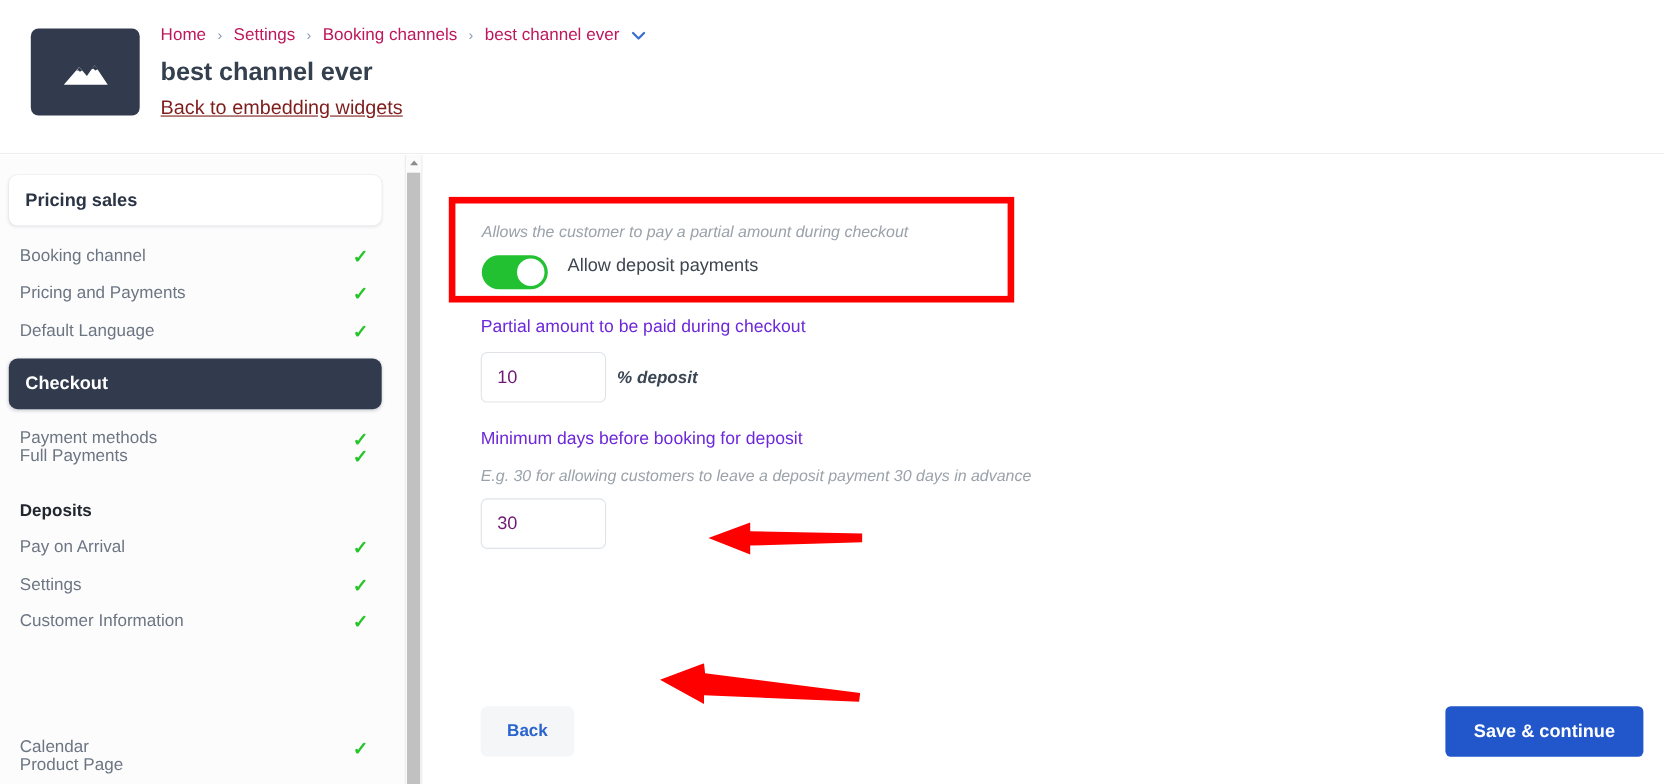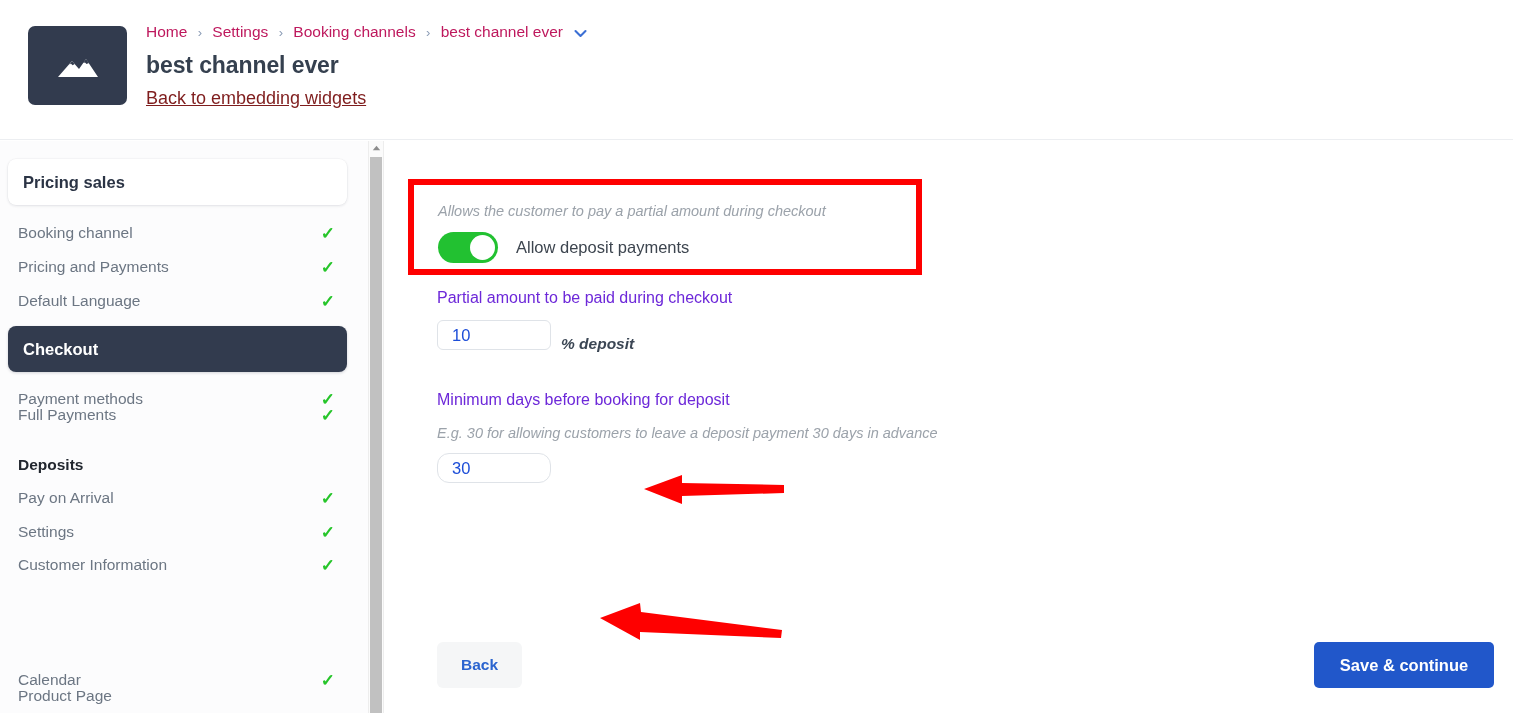--- a/index.html
+++ b/index.html
@@ -181,21 +181,20 @@
   .redbox .hint-italic {
     position: absolute;
     left: 24px; top: 18px;
     white-space: nowrap;
   }
 
   .toggle-row {
     position: absolute;
     left: 24px; top: 47px;
     display: flex;
-    align-items: center;
   }
   .toggle {
     width: 60px; height: 31px;
     border-radius: 17px;
     background: #22c131;
     position: relative;
     flex: 0 0 auto;
   }
   .toggle .knob {
     position: absolute;
@@ -213,27 +212,27 @@
 
   .field-title {
     position: absolute;
     font-size: 16px;
     font-weight: normal;
     color: #6d28d9;
     white-space: nowrap;
   }
   .text-input {
     position: absolute;
-    width: 114px; height: 30px;
+    width: 114px; height: 46px;
     border: 1px solid #dfe3e8;
     border-radius: 6px;
     background: #ffffff;
     font-family: "Liberation Sans", sans-serif;
     font-size: 16.5px;
-    color: #1d4ed8;
+    color: #701a75;
     padding: 0 14px;
     outline: none;
   }
   .suffix-italic {
     position: absolute;
     font-size: 15.5px;
     font-style: italic;
     font-weight: bold;
     color: #3b4654;
     white-space: nowrap;
@@ -396,21 +395,21 @@
     <div class="field-title" style="left:51px; top:148px;">Partial amount to be paid during checkout</div>
     <input class="text-input" style="left: 51px; top: 179px;" type="text" value="10">
     <div class="suffix-italic" style="left:175px; top:194px;">% deposit</div>
 
     <svg class="arrow-svg" style="left:258px; top:332px; width:140px; height:34px;" viewBox="0 0 140 34">
       <polygon points="0,16 38,2 38,10 140,12 140,20 38,23 38,31" fill="#fe0000"></polygon>
     </svg>
 
     <div class="field-title" style="left:51px; top:250px;">Minimum days before booking for deposit</div>
     <div class="hint-italic" style="position:absolute; left:51px; top:284px; white-space:nowrap;">E.g. 30 for allowing customers to leave a deposit payment 30 days in advance</div>
-    <input class="text-input" style="left: 51px; top: 312px; border-radius: 12px;" type="text" value="30">
+    <input class="text-input" style="left: 51px; top: 312px;" type="text" value="30">
 
     <svg class="arrow-svg" style="left:214px; top:462px; width:182px; height:38px;" viewBox="0 0 182 38">
       <polygon points="0,15 40,0 41,9 182,27 181,35 40,29 40,37" fill="#fe0000"></polygon>
     </svg>
 
     <button class="btn-back">Back</button>
     <button class="btn-save">Save &amp; continue</button>
   </div>
 
 </div>

